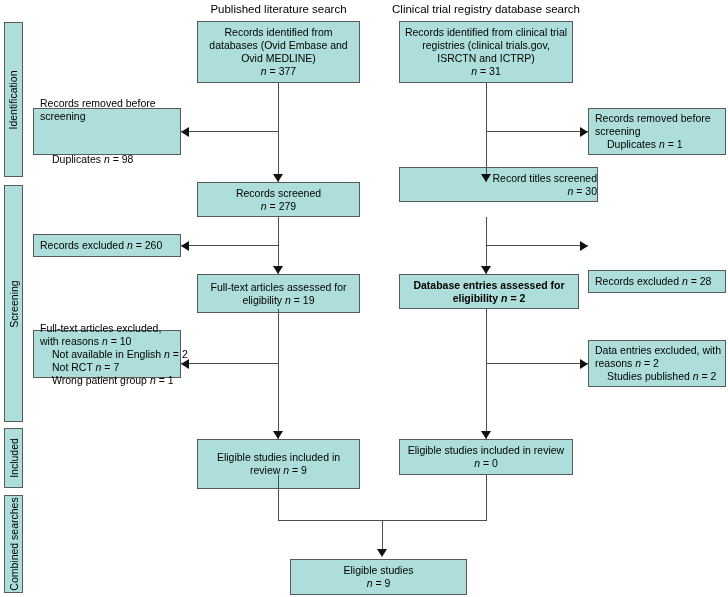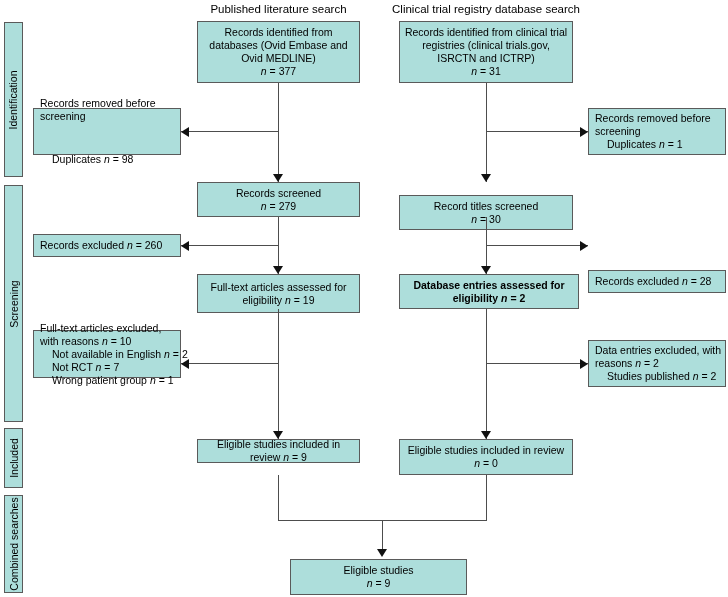--- a/index.html
+++ b/index.html
@@ -130,21 +130,21 @@
     <div class="line">Records removed before</div>
     <div class="line">screening</div>
     <div class="line indent" style="font-style: normal;">Duplicates <i>n</i> = 1</div>
   </div>
 
   <div class="box center" style="left:197px; top:182px; width:163px; height:35px;">
     <div class="line">Records screened</div>
     <div class="line" style="font-style: normal;"><i>n</i> = 279</div>
   </div>
 
-  <div class="box center" style="left:399px; top:195px; width:174px; height:35px;">
+  <div class="box center" style="left:399px; top:167px; width:199px; height:35px;align-items:flex-end;">
     <div class="line">Record titles screened</div>
     <div class="line" style="font-style: normal;"><i>n</i> = 30</div>
   </div>
 
   <div class="box left" style="left:33px; top:234px; width:148px; height:23px;">
     <div class="line" style="font-style: normal;">Records excluded <i>n</i> = 260</div>
   </div>
 
   <div class="box left" style="left:588px; top:234px; width:138px; height:23px;margin-top:36px;">
     <div class="line" style="font-style: normal;">Records excluded <i>n</i> = 28</div>
@@ -167,21 +167,21 @@
     <div class="line indent" style="font-style: normal;">Not RCT <i>n</i> = 7</div>
     <div class="line indent" style="font-style: normal;">Wrong patient group <i>n</i> = 1</div>
   </div>
 
   <div class="box left" style="left:588px; top:340px; width:138px; height:47px;">
     <div class="line">Data entries excluded, with</div>
     <div class="line" style="font-style: normal;">reasons <i>n</i> = 2</div>
     <div class="line indent" style="font-style: normal;">Studies published <i>n</i> = 2</div>
   </div>
 
-  <div class="box center" style="left:197px; top:439px; width:163px; height:24px;">
+  <div class="box center" style="left:197px; top:439px; width:163px; height:50px;">
     <div class="line">Eligible studies included in</div>
     <div class="line" style="font-style: normal;">review <i>n</i> = 9</div>
   </div>
 
   <div class="box center" style="left:399px; top:439px; width:174px; height:36px;">
     <div class="line">Eligible studies included in review</div>
     <div class="line" style="font-style: normal;"><i>n</i> = 0</div>
   </div>
 
   <div class="box center" style="left:290px; top:559px; width:177px; height:36px;">

